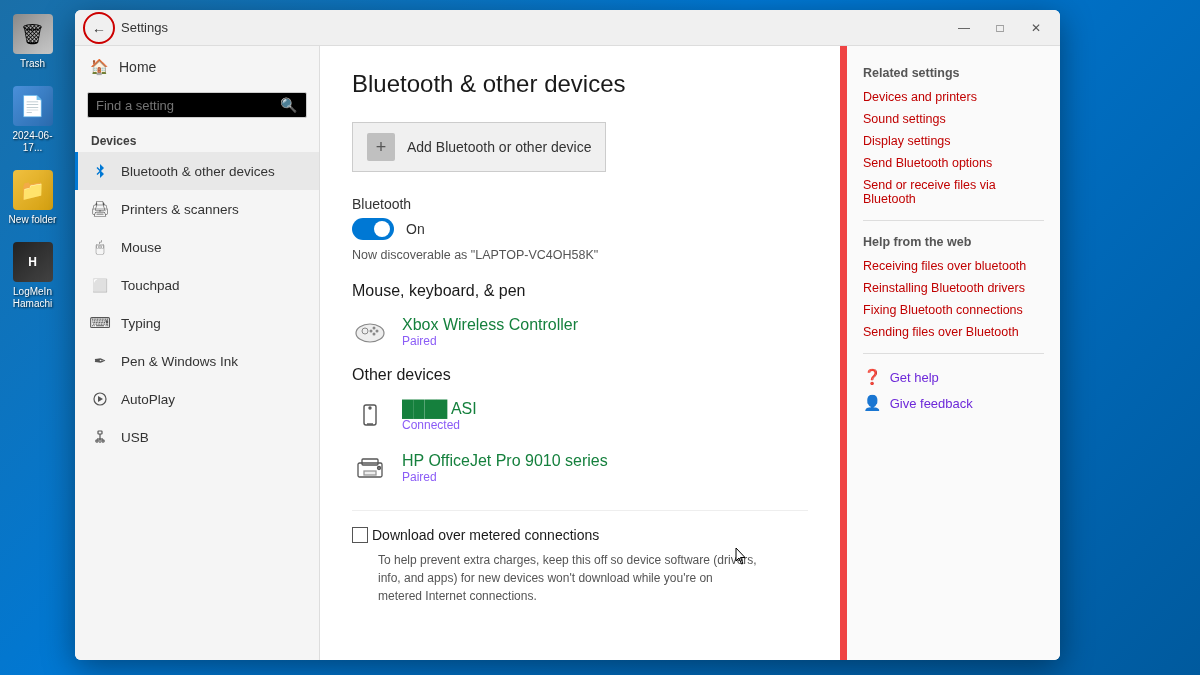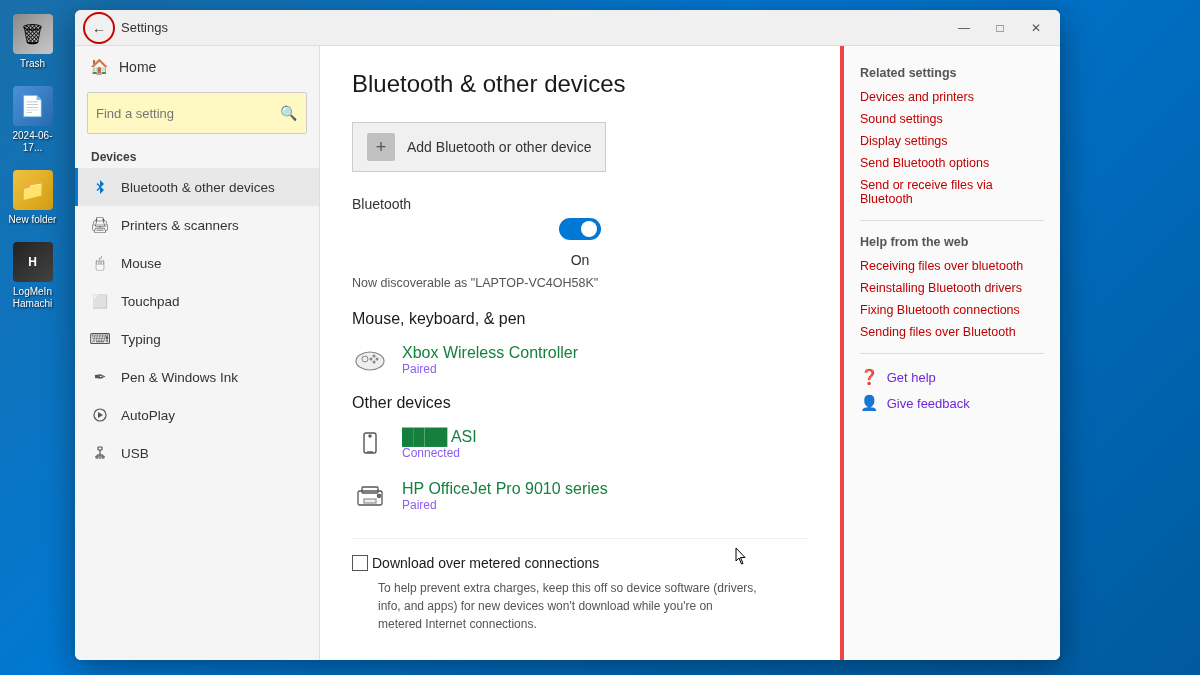--- a/index.html
+++ b/index.html
@@ -157,23 +157,23 @@
       cursor: pointer;
       font-size: 14px;
       color: #333;
     }
 
     .search-box {
       margin: 4px 12px 8px;
       display: flex;
       align-items: center;
       border: 1px solid #ccc;
-      background: #fef9c3;
+      background: #000000;
       border-radius: 2px;
-      padding: 12px 8px;
+      padding: 4px 8px;
       gap: 6px;
     }
 
     .search-input {
       border: none;
       outline: none;
       font-size: 13px;
       flex: 1;
       color: #888;
       background: transparent;
@@ -272,21 +272,20 @@
       font-size: 14px;
       color: #333;
       margin-bottom: 6px;
     }
 
     .toggle-row {
       display: flex;
       align-items: center;
       gap: 12px;
       margin-bottom: 8px;
-      flex-direction: column;
     }
 
     .toggle {
       width: 42px;
       height: 22px;
       border-radius: 11px;
       background: #0078d4;
       position: relative;
       cursor: pointer;
       flex-shrink: 0;
@@ -377,21 +376,21 @@
       color: #555;
       line-height: 1.5;
       margin-left: 26px;
       max-width: 380px;
     }
 
     
     .right-panel {
       width: 220px;
       background: #fafafa;
-      border-left: 4px solid #ef4444;
+      border-left: 7px solid #ef4444;
       padding: 20px 16px;
       flex-shrink: 0;
       overflow-y: auto;
     }
 
     .panel-section-title {
       font-size: 12.5px;
       font-weight: 600;
       color: #555;
       margin-bottom: 10px;

